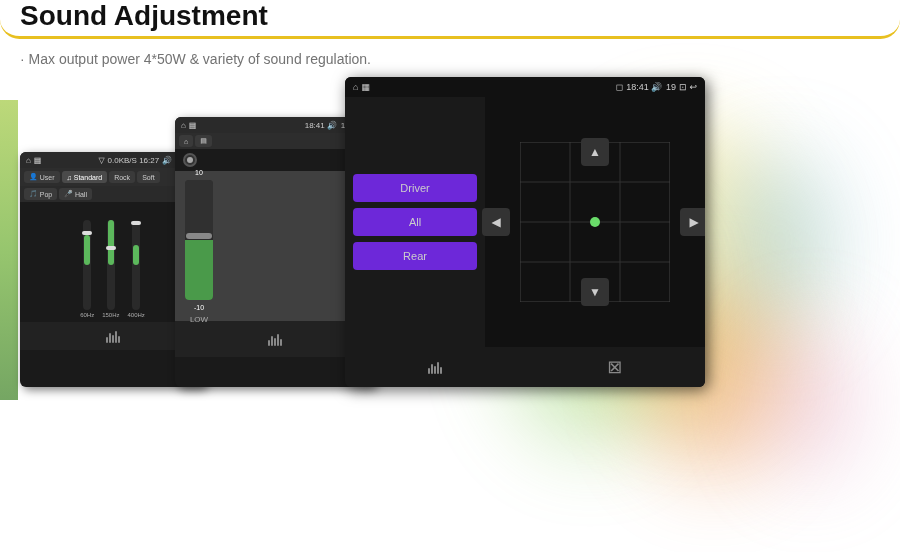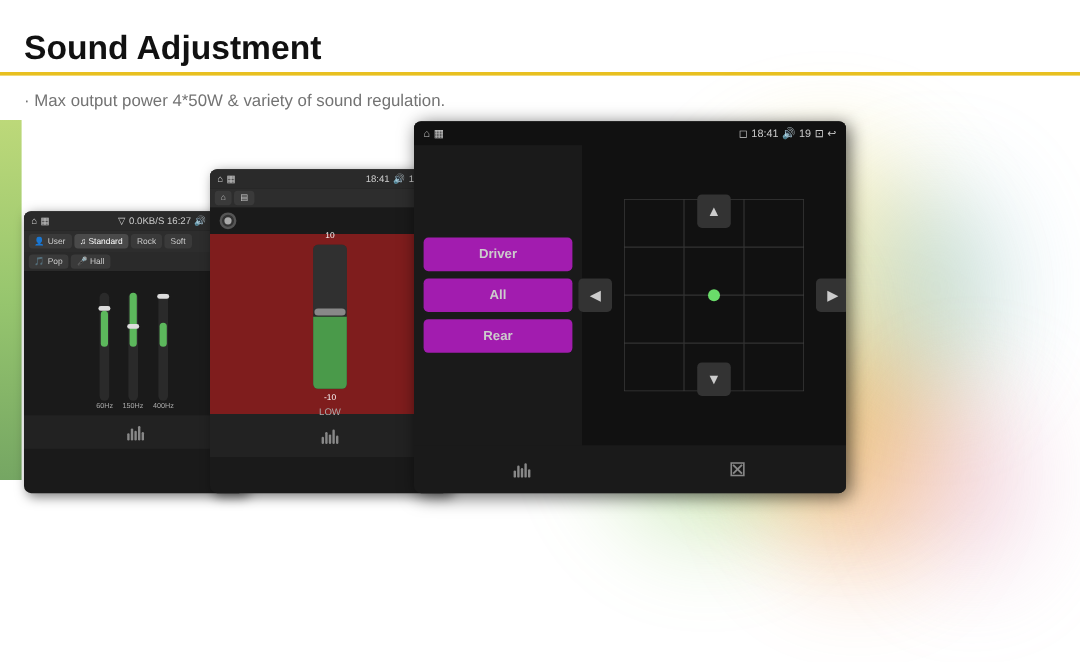--- a/index.html
+++ b/index.html
@@ -61,23 +61,24 @@
       height: 300px;
       background: linear-gradient(to bottom, #a0c840, #6aad30, #3a8020);
       opacity: 0.7;
       z-index: 1;
     }
 
     
     .header {
       display: flex;
       align-items: flex-end;
-      padding: 24px 20px 4px 20px;
+      padding: 0 20px 4px 20px;
       border-bottom: 3px solid #e8c020;
       margin-bottom: 6px;
+      border-radius: 22px;
     }
 
     .header-title {
       font-size: 28px;
       font-weight: bold;
       color: #111;
     }
 
     .subtitle {
       padding: 6px 20px 10px 20px;
@@ -221,25 +222,24 @@
     }
 
     .screen2-tabs {
       background: #2d2d2d;
       display: flex;
       gap: 2px;
       padding: 2px 4px;
     }
 
     .eq2-container {
-      background: #7f1d1d;
+      background: #404040;
       padding: 6px 10px;
       display: flex;
       gap: 20px;
-      justify-content: center;
       height: 150px;
       align-items: center;
     }
 
     .eq2-band {
       display: flex;
       flex-direction: column;
       align-items: center;
       gap: 4px;
     }
@@ -315,28 +315,27 @@
       width: 140px;
       background: #1a1a1a;
       display: flex;
       flex-direction: column;
       justify-content: center;
       gap: 6px;
       padding: 10px 8px;
     }
 
     .speaker-btn {
-      background: #a21caf;
+      background: #6d28d9;
       border-radius: 4px;
       padding: 8px 10px;
       text-align: center;
       font-size: 11px;
       color: #ccc;
       cursor: pointer;
-      font-weight: bold;
     }
 
     .screen3-right {
       flex: 1;
       background: #111;
       display: flex;
       align-items: center;
       justify-content: center;
       position: relative;
     }

